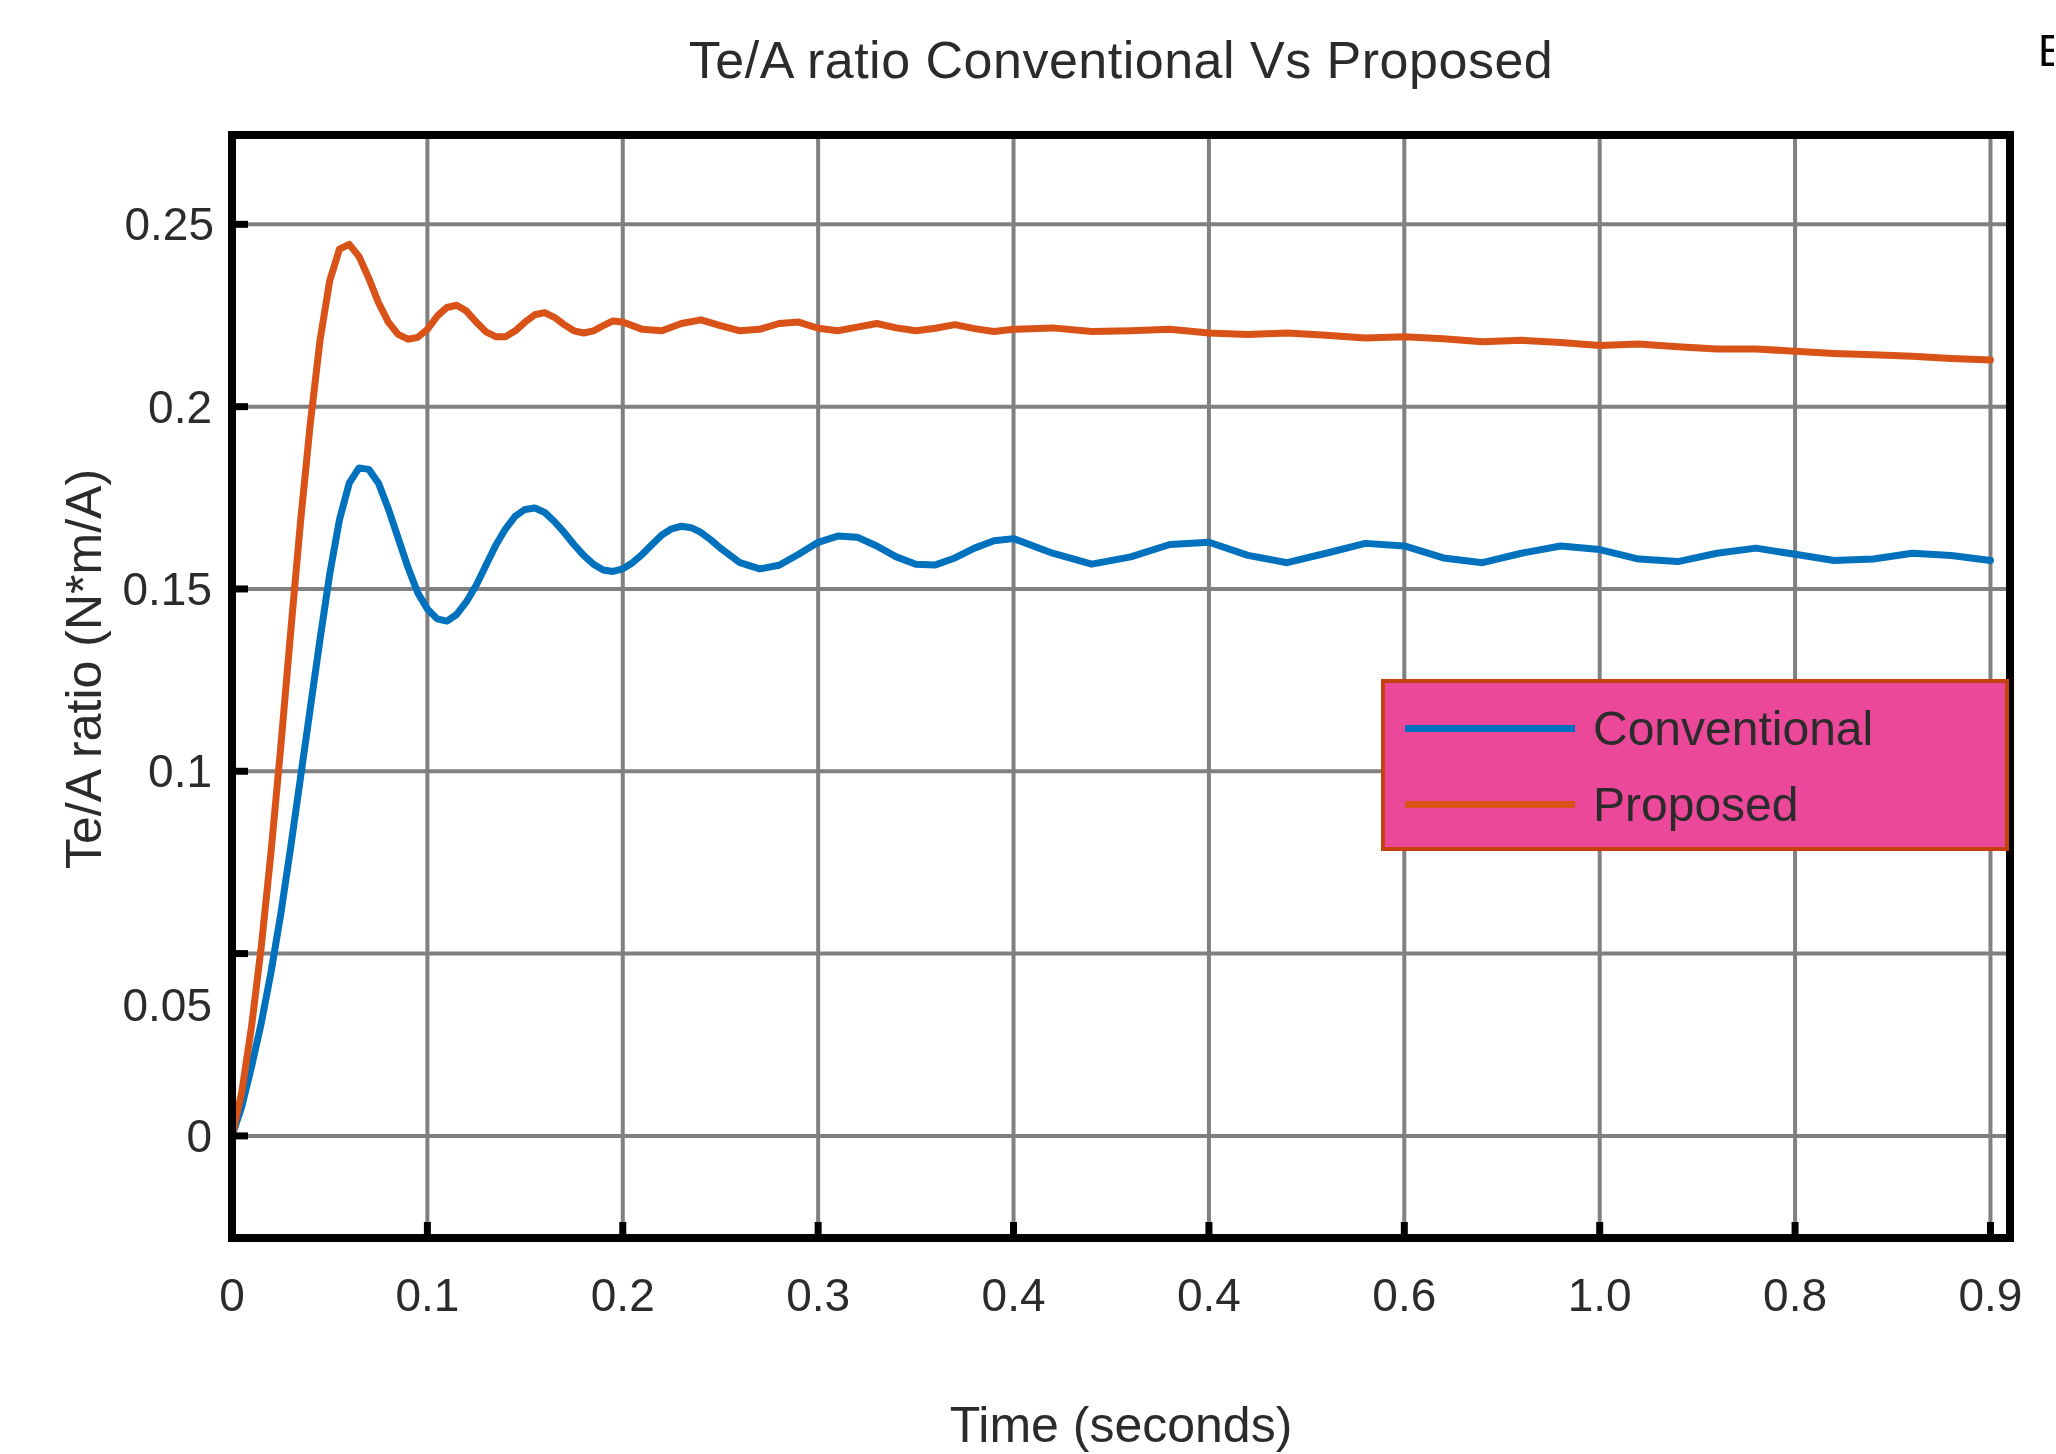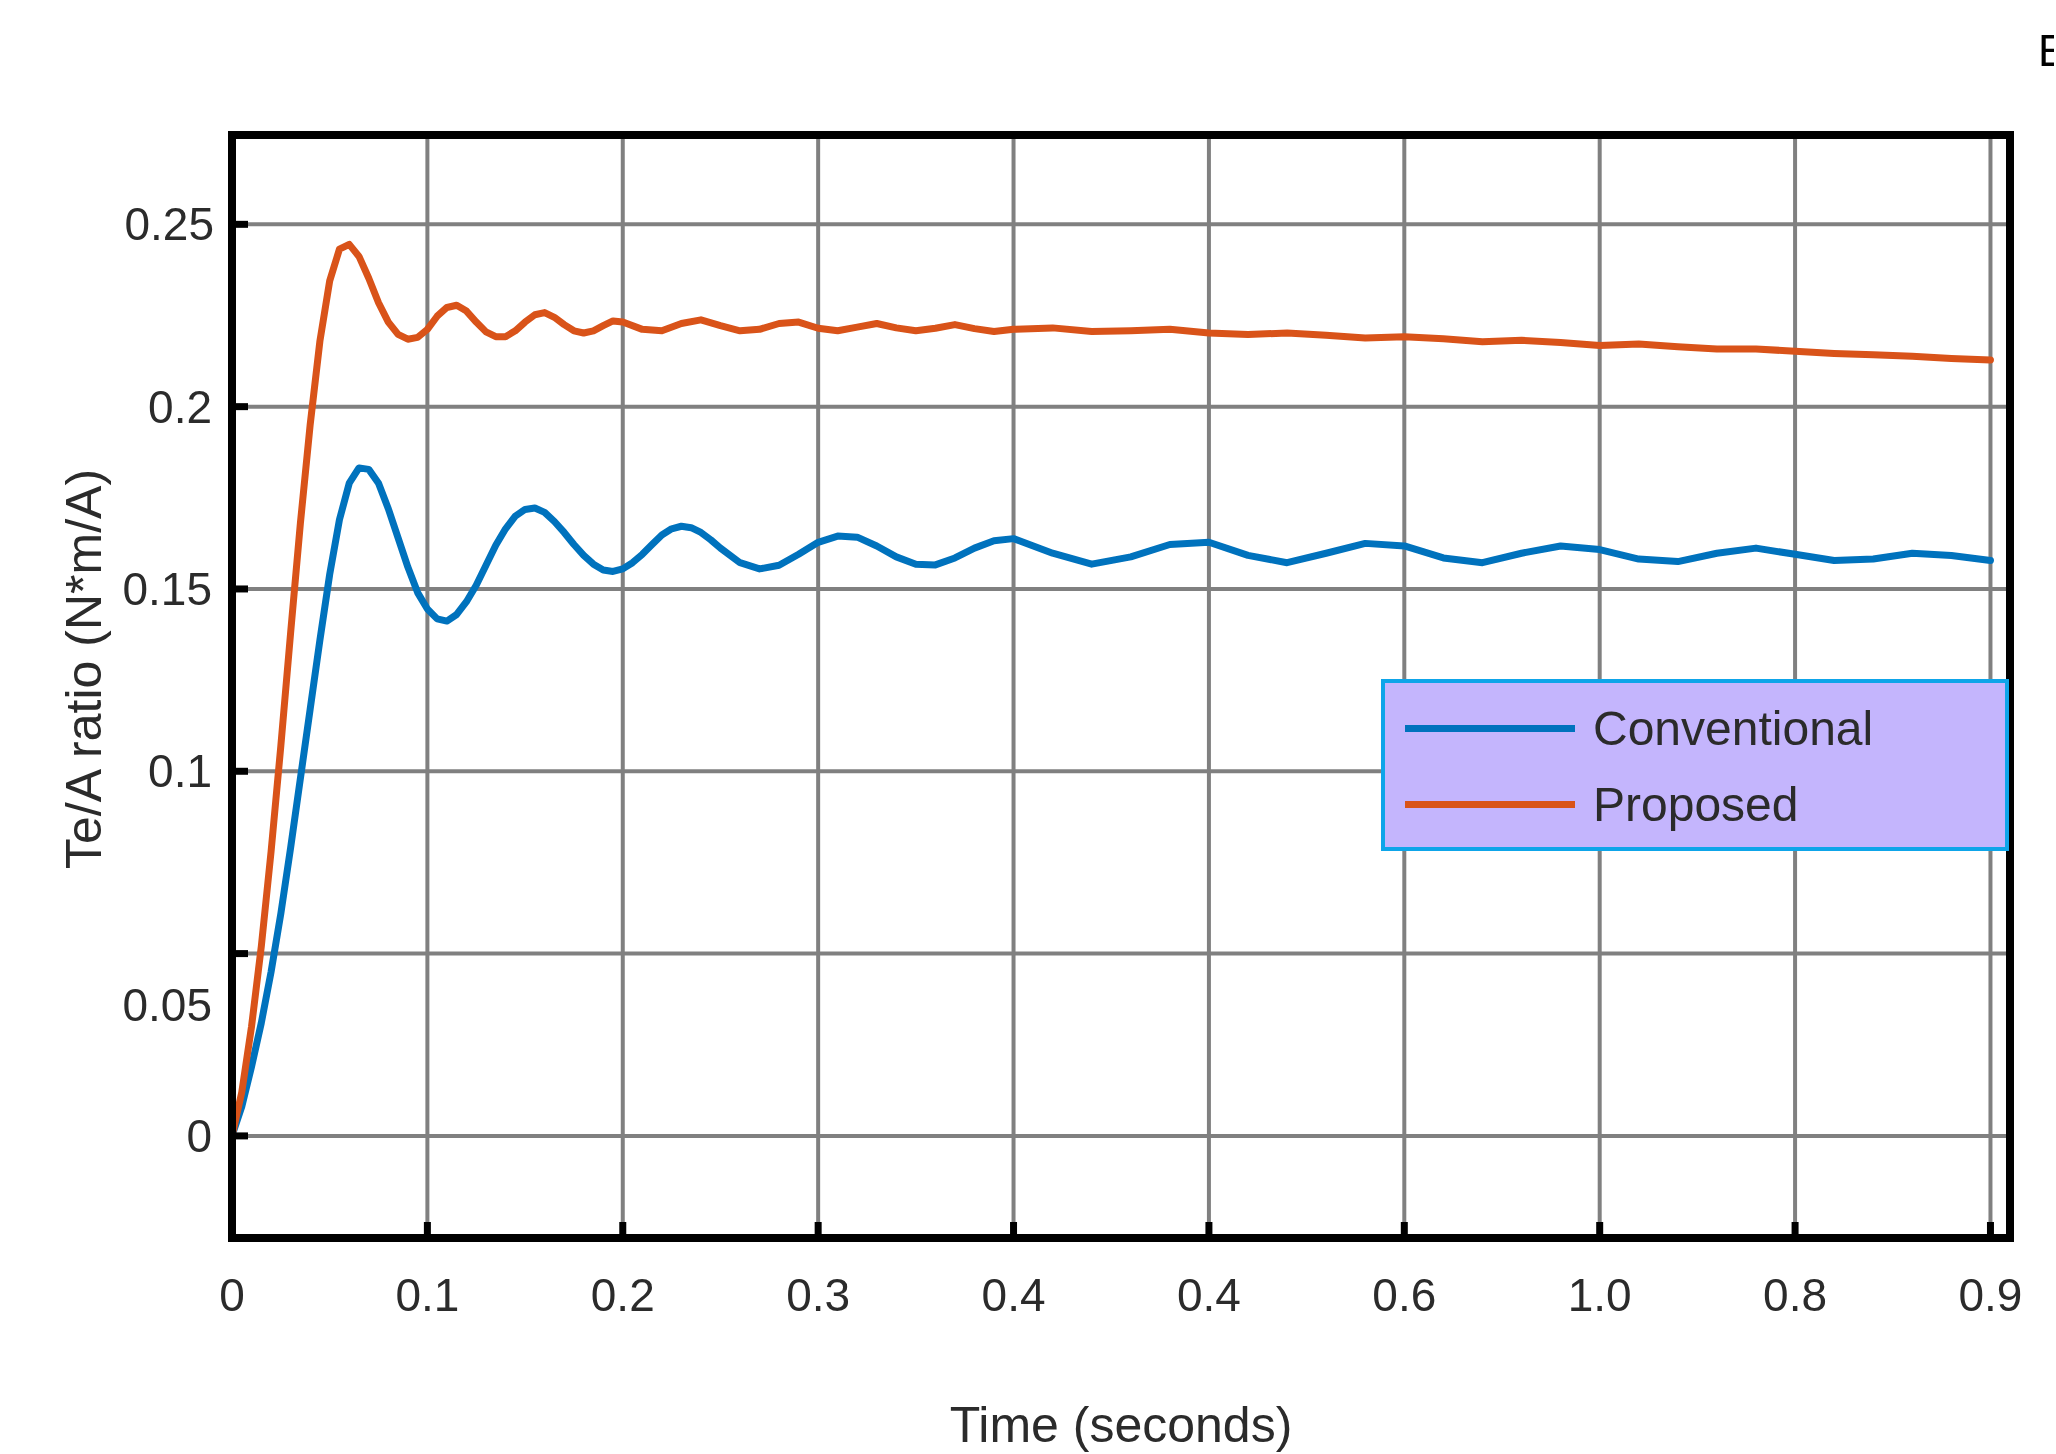--- a/index.html
+++ b/index.html
@@ -80,22 +80,22 @@
   .xtick-label {
     text-align: center;
     transform: translateX(-50%);
   }
   .legend-box {
     position: absolute;
     left: 1381px;
     top: 679px;
     width: 628px;
     height: 172px;
-    background: #c4b5fd;
-    border: 4px solid #0ea5e9;
+    background: #ec4899;
+    border: 4px solid #c2410c;
     box-sizing: border-box;
   }
   .legend-row {
     position: absolute;
     left: 0;
     width: 100%;
     height: 74px;
     display: flex;
     align-items: center;
   }
@@ -113,20 +113,21 @@
     color: #2b2b2b;
     white-space: nowrap;
   }
   svg { display: block; }
 </style>
 </head>
 <body>
 
 <div id="figure">
 
+  <div class="chart-title">Te/A ratio Conventional Vs Proposed</div>
   <div class="corner-mark">E</div>
 
   <svg id="plot-svg" width="2056" height="1454">
     <g id="grid-lines">
         <line x1="232" y1="135" x2="232" y2="1238" stroke="#808080" stroke-width="4"></line>
         <line x1="427.38461538461536" y1="135" x2="427.38461538461536" y2="1238" stroke="#808080" stroke-width="4"></line>
         <line x1="622.7692307692307" y1="135" x2="622.7692307692307" y2="1238" stroke="#808080" stroke-width="4"></line>
         <line x1="818.1538461538462" y1="135" x2="818.1538461538462" y2="1238" stroke="#808080" stroke-width="4"></line>
         <line x1="1013.5384615384615" y1="135" x2="1013.5384615384615" y2="1238" stroke="#808080" stroke-width="4"></line>
         <line x1="1208.9230769230767" y1="135" x2="1208.9230769230767" y2="1238" stroke="#808080" stroke-width="4"></line>

